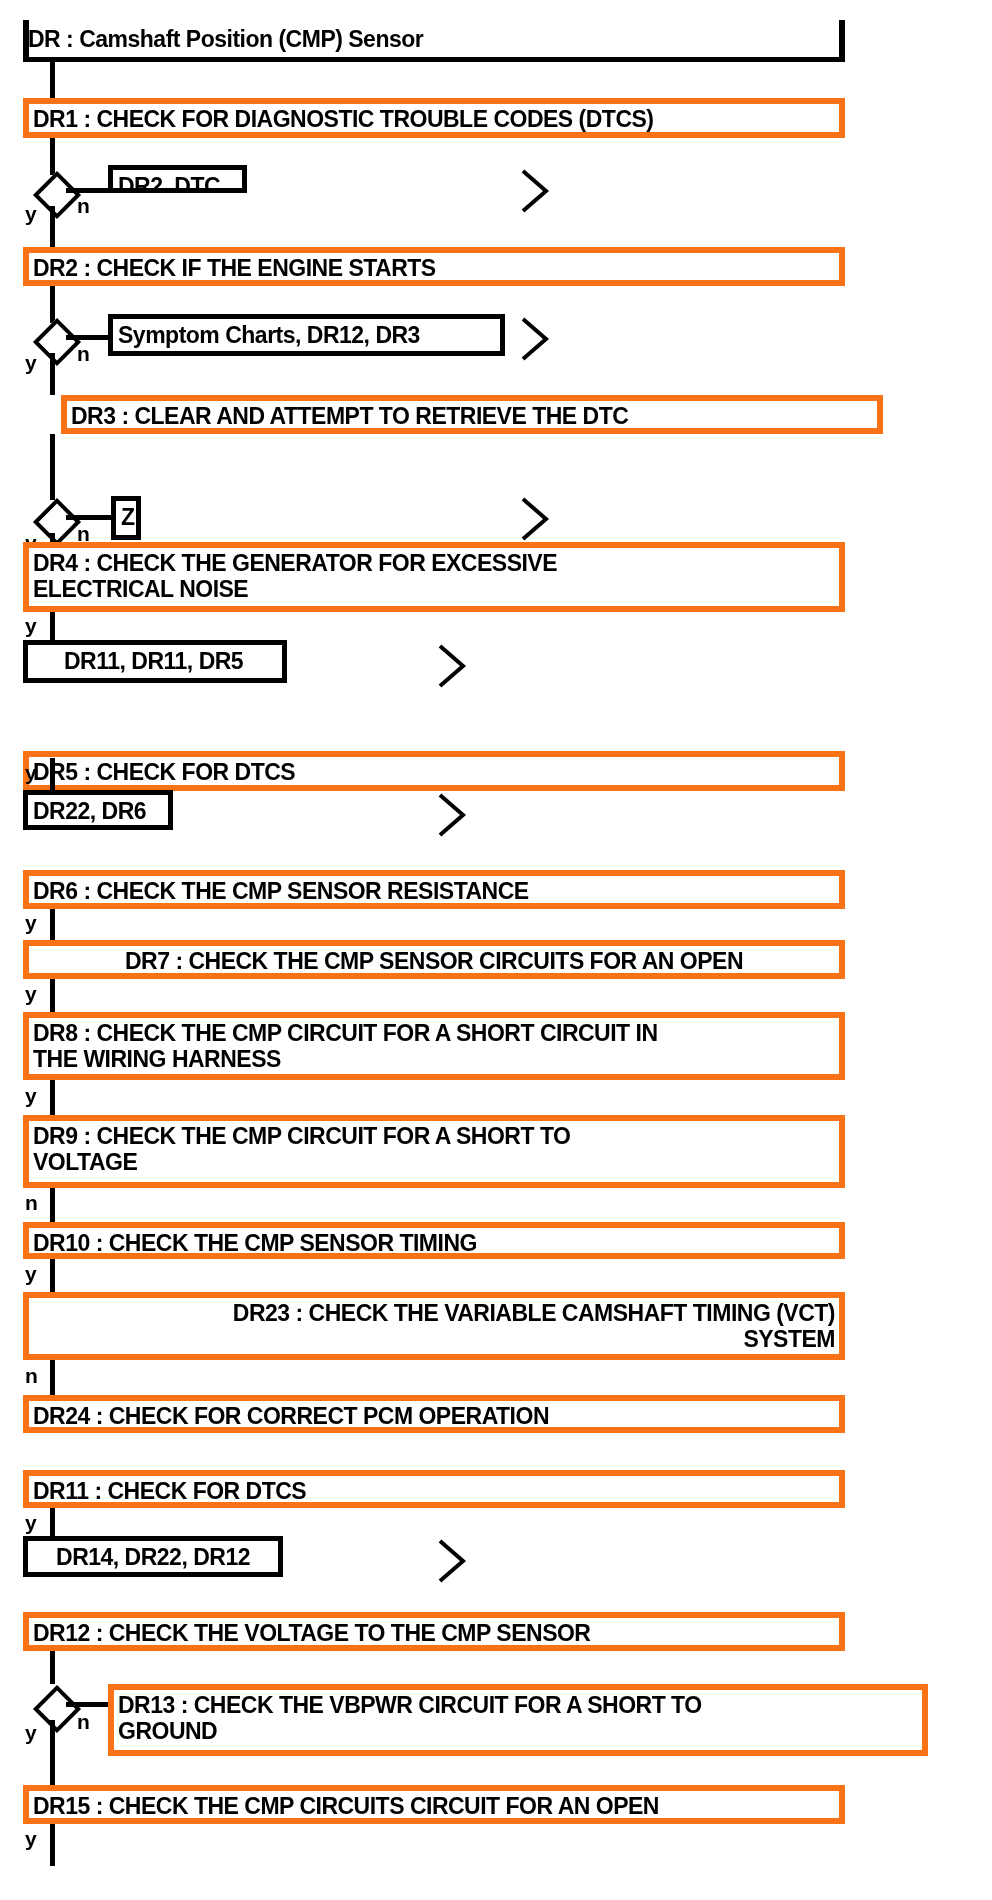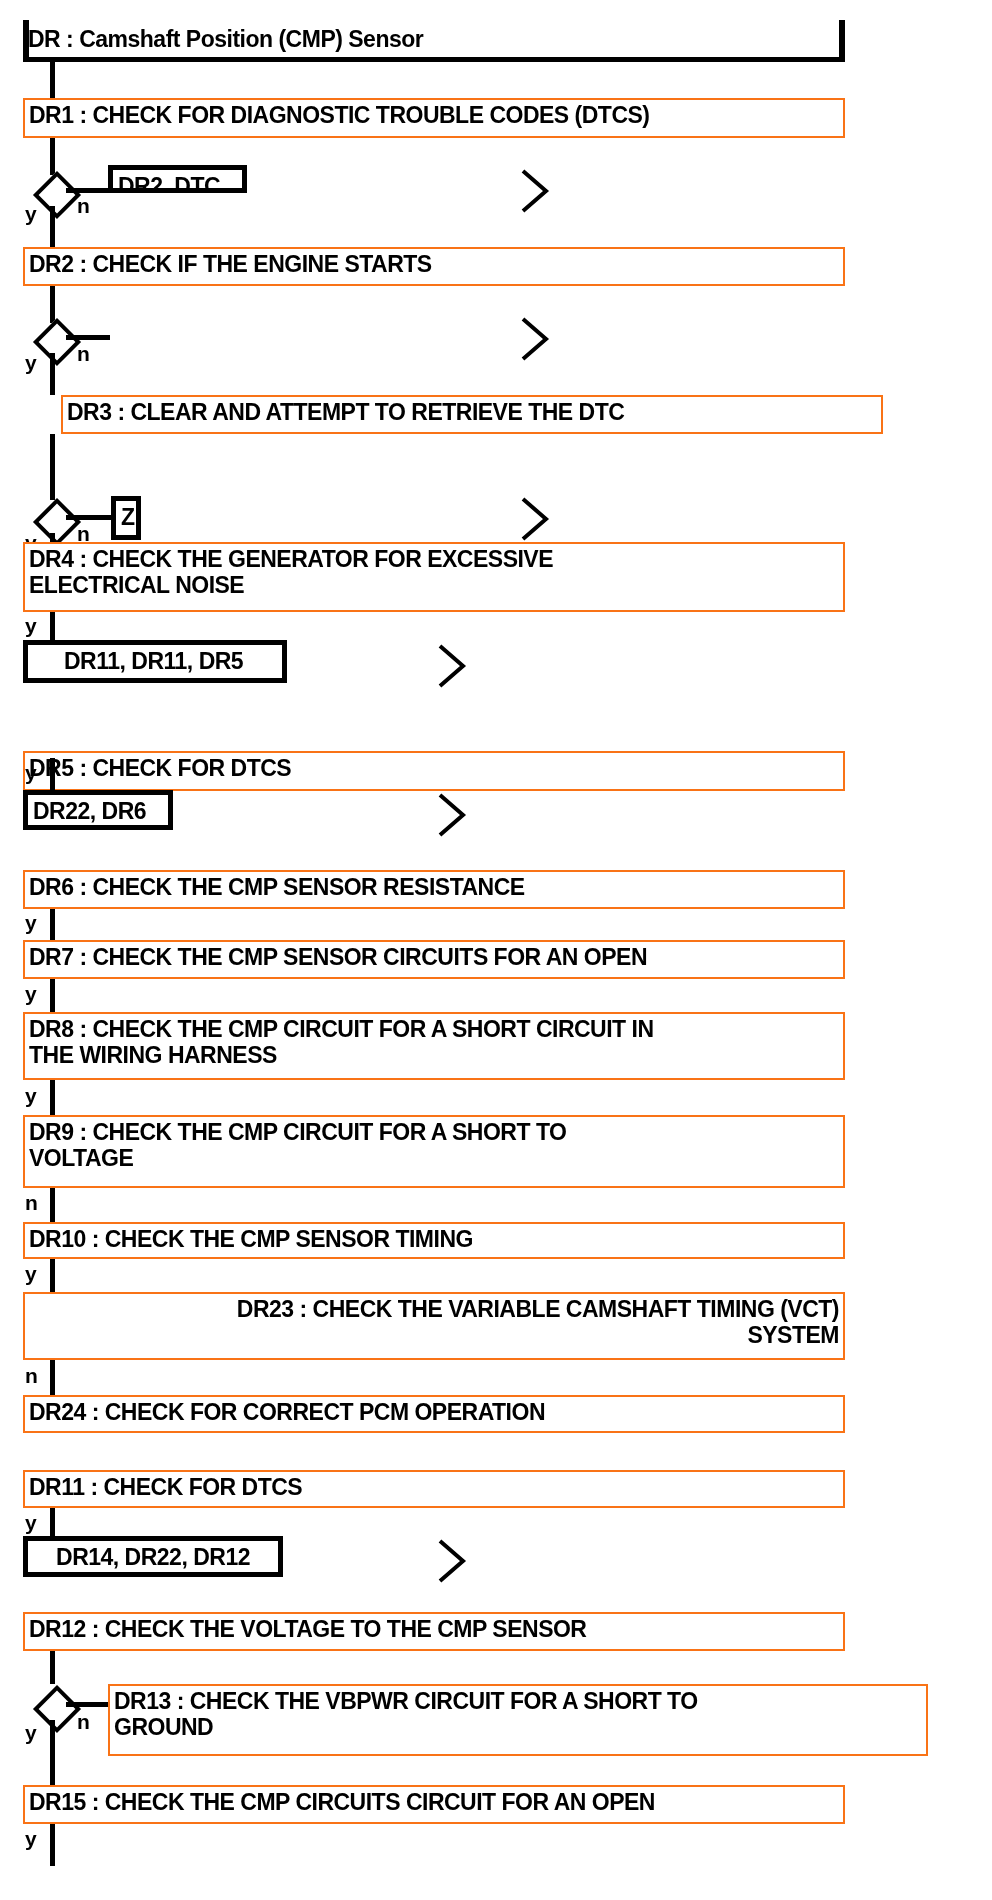--- a/index.html
+++ b/index.html
@@ -4,21 +4,21 @@
 <style>
   html,body{margin:0;padding:0;background:#ffffff;}
   #canvas{
     position:relative;width:992px;height:1900px;background:#ffffff;
     font-family:"Liberation Sans", sans-serif;color:#000;
     overflow:hidden;
     border-radius:31px;
   }
   .bar{position:absolute;background:#000;}
   .box{
-    position:absolute;border:2px solid #f97316;background:#fff;
+    position:absolute;border:6px solid #f97316;background:#fff;
     font-weight:bold;font-size:23px;line-height:26px;letter-spacing:-0.5px;
     padding:2px 4px 0 4px;white-space:pre-line;box-sizing:border-box;
     overflow:hidden;
   }
   .refbox{
     position:absolute;border:5px solid #000;background:#fff;
     font-weight:bold;font-size:23px;line-height:26px;letter-spacing:-0.5px;
     padding:3px 5px 0 5px;white-space:pre;box-sizing:border-box;
     overflow:hidden;
   }
@@ -54,20 +54,21 @@
     <svg width="30" height="46" class="chev" style="left: 520px; top: 168px; position: absolute;">
       <polyline points="3,3 26,23 3,43" fill="none" stroke="#000000" stroke-width="4"></polyline>
     </svg>
     <div class="bar" style="width: 5px; height: 41px; left: 50px; top: 206px;"></div>
     <div class="box" style="width: 822px; height: 39px; left: 23px; top: 247px;">DR2 : CHECK IF THE ENGINE STARTS</div>
     <div class="bar" style="width: 5px; height: 37px; left: 50px; top: 286px;"></div>
     <div class="diamond" style="left: 40px; top: 325px;"></div>
     <div class="lbl" style="left: 25px; top: 352px;">y</div>
     <div class="bar" style="width: 44px; height: 5px; left: 66px; top: 335px;"></div>
     <div class="lbl" style="left: 77px; top: 343px;">n</div>
+    <div class="refbox" style="width: 397px; height: 42px; left: 108px; top: 314px;">Symptom Charts, DR12, DR3</div>
     <svg width="30" height="46" class="chev" style="left: 520px; top: 316px; position: absolute;">
       <polyline points="3,3 26,23 3,43" fill="none" stroke="#000000" stroke-width="4"></polyline>
     </svg>
     <div class="bar" style="width: 5px; height: 42px; left: 50px; top: 353px;"></div>
     <div class="box" style="width: 822px; height: 39px; left: 23px; top: 395px; margin-left: 38px;">DR3 : CLEAR AND ATTEMPT TO RETRIEVE THE DTC</div>
     <div class="bar" style="width: 5px; height: 66px; left: 50px; top: 434px;"></div>
     <div class="diamond" style="left: 40px; top: 505px;"></div>
     <div class="lbl" style="left: 25px; top: 532px;">y</div>
     <div class="bar" style="width: 45px; height: 5px; left: 66px; top: 515px;"></div>
     <div class="lbl" style="left: 77px; top: 523px;">n</div>
@@ -87,21 +88,21 @@
     <div class="box" style="width: 822px; height: 40px; left: 23px; top: 718px; margin-top: 33px;">DR5 : CHECK FOR DTCS</div>
     <div class="lbl" style="left: 25px; top: 762px;">y</div>
     <div class="bar" style="width: 5px; height: 32px; left: 50px; top: 758px;"></div>
     <div class="refbox" style="width: 150px; height: 40px; left: 23px; top: 790px;">DR22, DR6</div>
     <svg width="30" height="46" class="chev" style="left: 437px; top: 792px; position: absolute;">
       <polyline points="3,3 26,23 3,43" fill="none" stroke="#000000" stroke-width="4"></polyline>
     </svg>
     <div class="box" style="width: 822px; height: 39px; left: 23px; top: 870px;">DR6 : CHECK THE CMP SENSOR RESISTANCE</div>
     <div class="lbl" style="left: 25px; top: 912px;">y</div>
     <div class="bar" style="width: 5px; height: 31px; left: 50px; top: 909px;"></div>
-    <div class="box" style="width: 822px; height: 39px; left: 23px; top: 940px;">DR7 : CHECK THE CMP SENSOR CIRCUITS FOR AN OPEN</div>
+    <div class="box" style="width: 822px; height: 39px; left: 23px; top: 940px; text-align: center;">DR7 : CHECK THE CMP SENSOR CIRCUITS FOR AN OPEN</div>
     <div class="lbl" style="left: 25px; top: 983px;">y</div>
     <div class="bar" style="width: 5px; height: 33px; left: 50px; top: 979px;"></div>
     <div class="box" style="width: 822px; height: 68px; left: 23px; top: 1012px;">DR8 : CHECK THE CMP CIRCUIT FOR A SHORT CIRCUIT IN
 THE WIRING HARNESS</div>
     <div class="lbl" style="left: 25px; top: 1085px;">y</div>
     <div class="bar" style="width: 5px; height: 35px; left: 50px; top: 1080px;"></div>
     <div class="box" style="width: 822px; height: 73px; left: 23px; top: 1115px;">DR9 : CHECK THE CMP CIRCUIT FOR A SHORT TO
 VOLTAGE</div>
     <div class="lbl" style="left: 25px; top: 1192px;">n</div>
     <div class="bar" style="width: 5px; height: 34px; left: 50px; top: 1188px;"></div>

